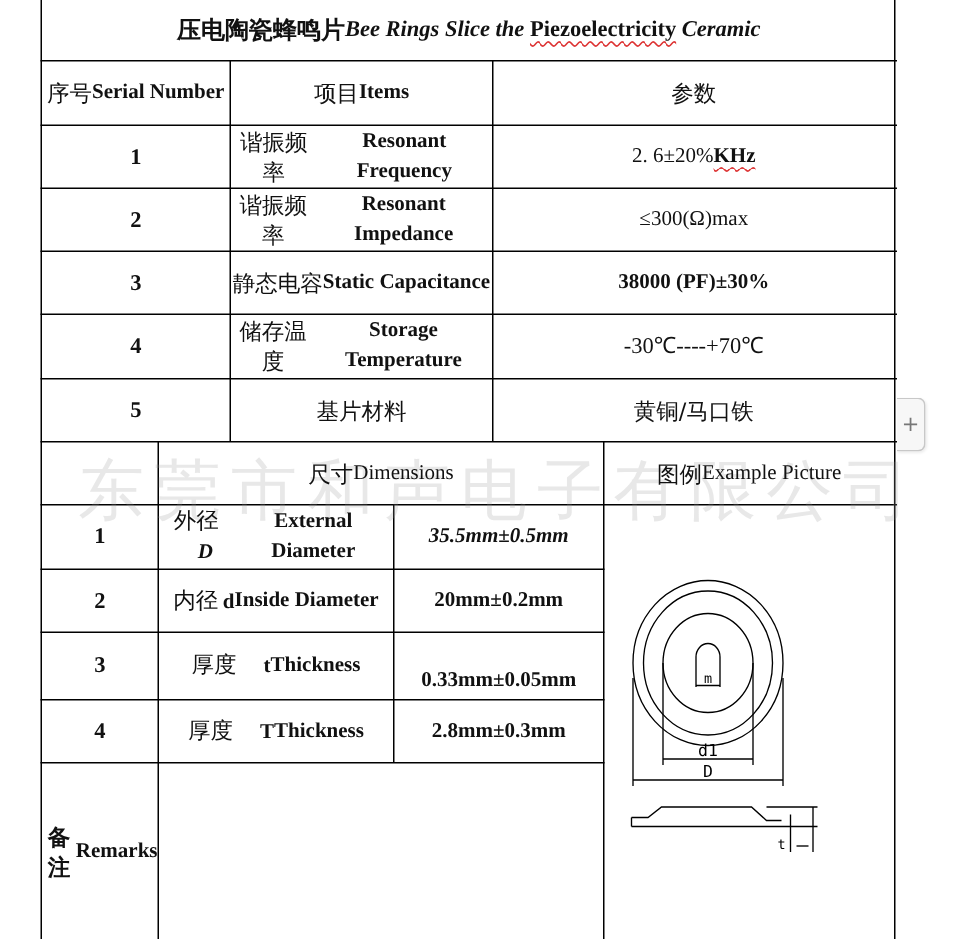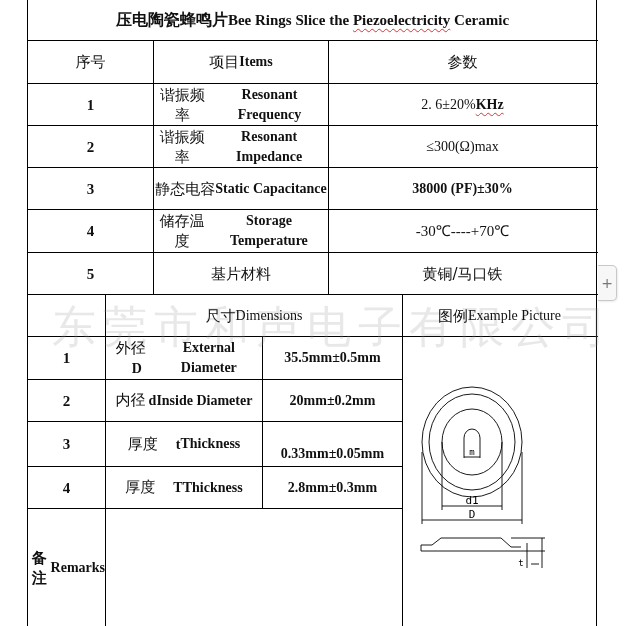--- a/index.html
+++ b/index.html
@@ -14,21 +14,21 @@
     .en { font-family: "Liberation Serif", serif; font-size: 14px; font-weight: bold; }
     .num { font-family: "Liberation Serif", serif; font-size: 15px; font-weight: bold; }
     .param { font-family: "Liberation Serif", serif; font-size: 14px; }
     .param.bold { font-weight: bold; }
     .squiggle { text-decoration: underline wavy #d33; text-decoration-thickness: 1px; text-underline-offset: 3px; }
     .watermark { position: absolute; left: 52px; top: 298px; font-family: "DejaVu Sans", sans-serif;
       font-size: 44px; letter-spacing: 7px; color: rgba(150,150,150,0.22); white-space: nowrap; pointer-events: none; }
     .plus-btn { position: absolute; left: 598px; top: 265px; width: 18px; height: 34px; border: 1px solid #c8c8c8;
       border-left: none; border-radius: 0 5px 5px 0; background: #f7f7f7; color: #777; font-family: "DejaVu Sans", sans-serif;
       font-size: 14px; display: flex; align-items: center; justify-content: center; box-shadow: 1px 1px 2px rgba(0,0,0,0.08); }
-    .label-inline { white-space: pre; }
+    .label-inline { white-space: pre; font-style: italic; }
   </style>
 </head>
 <body>
 
 <div>
 
   <div class="vl" style="left:27px; top:0; height:626px;"></div>
   <div class="vl" style="left:596px; top:0; height:626px;"></div>
 
   <div class="hl" style="left:27px; top:40px; width:571px;"></div>
@@ -57,20 +57,21 @@
 
 <div class="cell" style="left:28px; top:0; width:569px; height:40px;">
   <div class="zh" style="font-weight:bold; font-size:16px;">压电陶瓷蜂鸣片</div>
   <div class="en" style="font-size:15px;">
     <span class="label-inline">Bee Rings Slice the </span><span class="squiggle">Piezoelectricity</span><span class="label-inline"> Ceramic</span>
   </div>
 </div>
 
 <div class="cell" style="left:28px; top:41px; width:125px; height:42px;">
   <div class="zh">序号</div>
+  <div class="en">Serial Number</div>
 </div>
 <div class="cell" style="left:154px; top:41px; width:174px; height:42px;">
   <div class="zh">项目</div>
   <div class="en">Items</div>
 </div>
 <div class="cell" style="left:329px; top:41px; width:267px; height:42px;">
   <div class="zh">参数</div>
 </div>
 
 <div class="cell num" style="left:28px; top:84px; width:125px; height:41px;">1</div>
@@ -124,21 +125,21 @@
 <div class="cell" style="left:403px; top:295px; width:193px; height:41px;">
   <div class="zh">图例</div>
   <div class="en" style="font-weight:normal;">Example Picture</div>
 </div>
 
 <div class="cell num" style="left:28px; top:337px; width:77px; height:42px;">1</div>
 <div class="cell" style="left:106px; top:337px; width:156px; height:42px;">
   <div><span class="zh">外径</span><span class="en label-inline" style="margin-left:12px;">D</span></div>
   <div class="en">External Diameter</div>
 </div>
-<div class="cell en" style="left:263px; top:337px; width:139px; height:42px;">35.5mm±0.5mm</div>
+<div class="cell en" style="left:263px; top:337px; width:139px; height:42px;font-style:italic;">35.5mm±0.5mm</div>
 
 <div class="cell num" style="left:28px; top:380px; width:77px; height:41px;">2</div>
 <div class="cell" style="left:106px; top:380px; width:156px; height:41px;">
   <div><span class="zh">内径</span><span class="en" style="margin-left:3px;">d</span></div>
   <div class="en">Inside Diameter</div>
 </div>
 <div class="cell en" style="left:263px; top:380px; width:139px; height:41px;">20mm±0.2mm</div>
 
 <div class="cell num" style="left:28px; top:422px; width:77px; height:44px;">3</div>
 <div class="cell" style="left:106px; top:422px; width:156px; height:44px;">

